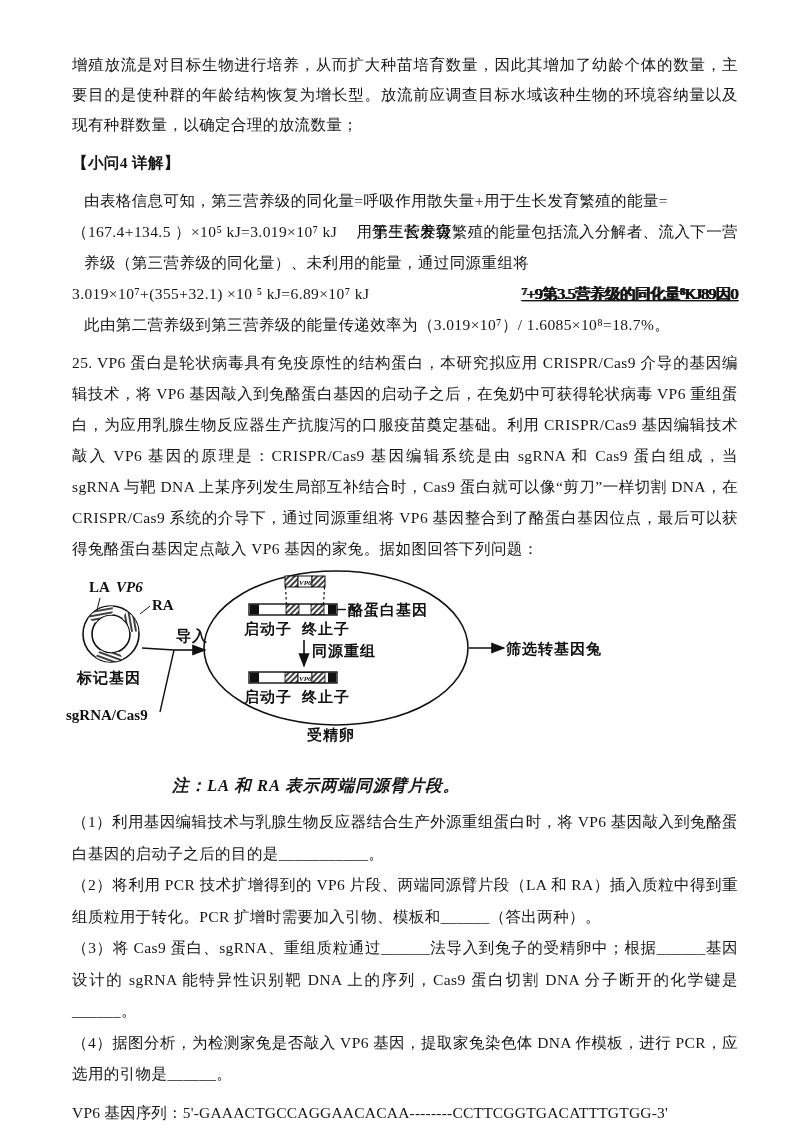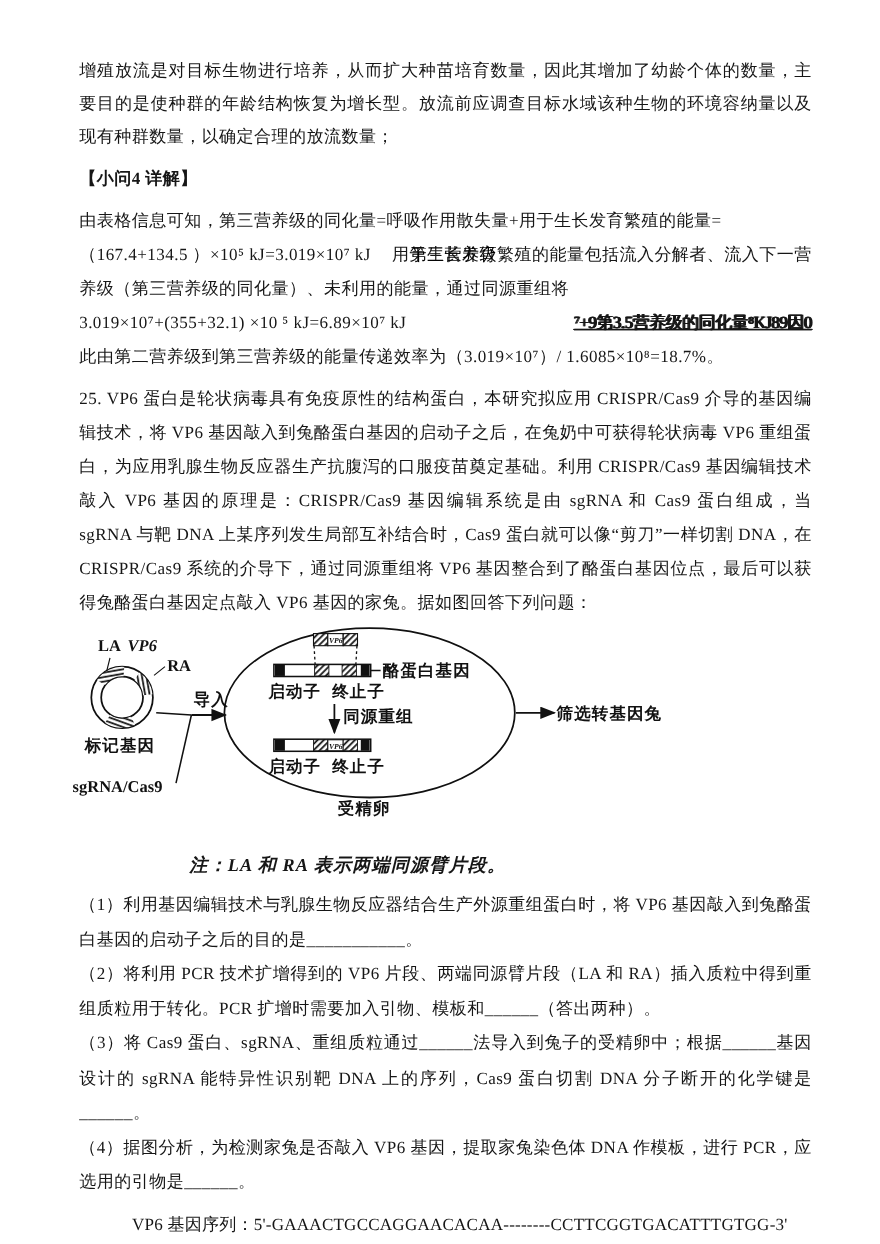--- a/index.html
+++ b/index.html
@@ -11,34 +11,34 @@
     overflow:hidden;
   }
   .doc{
     position:absolute;left:72px;top:50px;width:666px;
     font-size:15.5px;letter-spacing:0.4px;
   }
   p{margin:0;}
   .para{line-height:30px;text-align:justify;}
   .heading{line-height:31px;margin-top:7px;font-weight:bold;}
   .ansblock{margin-top:7px;}
-  .ansblock p{line-height:31px;text-align:justify;}
+  .ansblock p{line-height:31px;text-align:justify;margin-left:12px;}
   .row{display:flex;justify-content:space-between;line-height:31px;white-space:nowrap;}
   .row .lhs{flex:0 0 auto;}
   .overlapwrap{position:relative;display:inline-block;}
   .overlapwrap .ghost{position:absolute;left:16px;top:0;color:#000000;}
   .garble{
     letter-spacing:-0.5px;
     text-shadow:0.8px 0 currentColor,-0.8px 0 currentColor,0 0.4px currentColor;
     margin-left:auto;
     text-decoration:underline;
   }
   .stem{line-height:31px;text-align:justify;margin-top:7px;}
   .q{line-height:31.5px;text-align:justify;}
-  .seq{line-height:31.5px;margin-top:7px;letter-spacing:0.2px;margin-left:48px;}
+  .seq{line-height:31.5px;margin-top:7px;letter-spacing:0.2px;}
   .diagram{margin:4px 0 2px -8px;width:700px;}
   .note-line{
     margin:0 0 8px 100px;line-height:24px;
     font-style:italic;font-weight:bold;font-size:16.5px;letter-spacing:1px;
   }
   svg text{font-family:"Liberation Serif","DejaVu Serif",serif;fill:#111;}
   .dlabel{font-size:15px;font-weight:bold;letter-spacing:1px;}
   .dlatin{font-size:15px;font-weight:bold;letter-spacing:0;}
   .dsmall{font-size:7px;font-weight:bold;font-style:italic;letter-spacing:0;}
   .ditalic{font-style:italic;}

